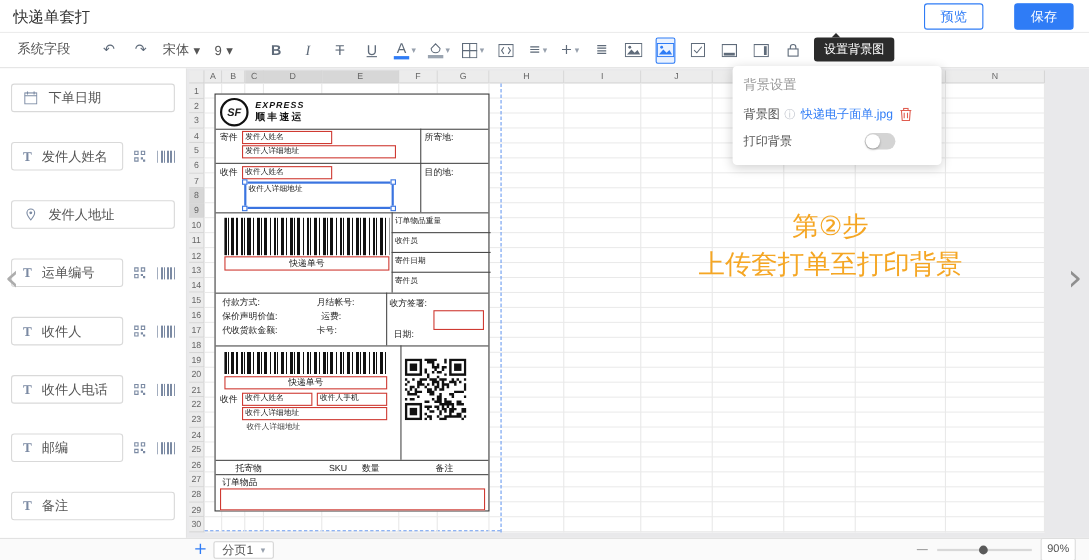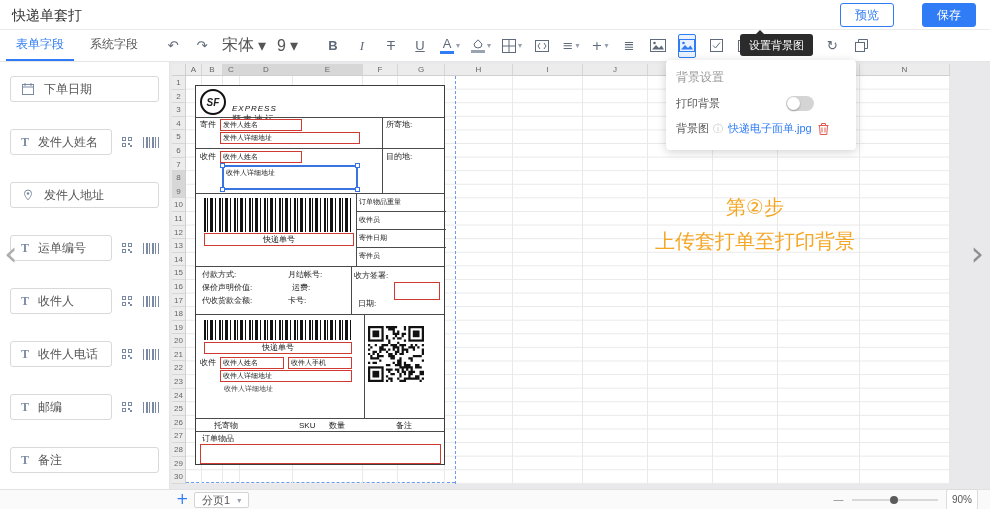--- a/index.html
+++ b/index.html
@@ -13,21 +13,21 @@
 .btn.ghost{right:96px;background:#fff;color:#2f7cf6}
 .btn.solid{right:14px;background:#2f7cf6;color:#fff}
 
 
 .tabbar{position:absolute;left:0;top:30px;width:100%;height:32px;background:#fff;border-bottom:1px solid #e4e4e4;display:flex;align-items:stretch;z-index:19}
 .tab{padding:0 10px;margin-left:6px;line-height:29px;font-size:12px;color:#555;cursor:pointer;border-bottom:2px solid transparent}
 .tab.active{color:#2f7cf6;border-bottom-color:#2f7cf6}
 .toolbar{display:flex;align-items:center;gap:11px;margin-left:16px;color:#5f6b7a}
 .ti{display:flex;align-items:center;justify-content:center;min-width:18px;height:24px;font-size:13px;cursor:pointer;color:#5f6b7a;position:relative}
 .ti .caret{font-size:8px;margin-left:2px;color:#97a0ad}
-.tsel{display:flex;align-items:center;gap:4px;height:24px;font-size:16px;color:#555;cursor:pointer;min-width:36px}
+.tsel{display:flex;align-items:center;gap:4px;height:24px;font-size:12px;color:#555;cursor:pointer;min-width:36px}
 .ti.bold{font-weight:bold}
 .ti.italic{font-style:italic;font-family:"Liberation Serif","DejaVu Serif",serif}
 .ti.strike{text-decoration:line-through}
 .ti.underline{text-decoration:underline}
 .stack{display:flex;flex-direction:column;align-items:center;line-height:12px}
 .colorbar{width:14px;height:3px;background:#2f7cf6;margin-top:1px}
 .graybar{width:14px;height:3px;background:#9aa4b0;margin-top:1px}
 .ti.hl-tool{border:1px solid #2f7cf6;background:#eaf2ff;border-radius:2px}
 .ti svg{display:block}
 
@@ -62,39 +62,39 @@
 .wb .hln{position:absolute;left:0;right:0;height:0;border-top:1px solid #4a4a4a}
 .wb .vln{position:absolute;width:0;border-left:1px solid #4a4a4a}
 .wb .pl{position:absolute;left:160px;width:90px;height:0;border-top:1px solid #4a4a4a}
 .rbox{position:absolute;border:1px solid #cf3a32;font-size:7px;line-height:10px;padding:0 2px;overflow:hidden;white-space:nowrap;background:#fff;cursor:move}
 .rbox.center{display:flex;align-items:center;justify-content:center;font-size:8px}
 .sel{position:absolute;border:2px solid #3a74e0;background:#fff;cursor:move;font-size:7px;padding:1px 2px;line-height:9px}
 .handle{position:absolute;width:5px;height:5px;background:#fff;border:1px solid #3a74e0}
 .h-tl{left:-4px;top:-4px}.h-tr{right:-4px;top:-4px}.h-bl{left:-4px;bottom:-4px}.h-br{right:-4px;bottom:-4px}
 .barcode{position:absolute;background-image:repeating-linear-gradient(90deg,#111 0 2px,#fff 2px 3px,#111 3px 4px,#fff 4px 6px,#111 6px 9px,#fff 9px 11px,#111 11px 12px,#fff 12px 15px)}
 .wb-logo{position:absolute;left:4px;top:3px;width:26px;height:26px;border:2px solid #111;border-radius:50%;display:flex;align-items:center;justify-content:center;font-weight:bold;font-size:10px;font-style:italic;background:#fff}
-.wb-brand{position:absolute;left:36px;top:18px;font-weight:normal;color:#111}
+.wb-brand{position:absolute;left:36px;top:5px;font-weight:bold;color:#111}
 .wb-brand .b1{font-size:8px;font-style:italic;letter-spacing:1px;line-height:10px}
 .wb-brand .b2{font-size:9px;letter-spacing:2px;line-height:11px}
 .qr{position:absolute;left:172px;top:240px}
 
 
 .popup{position:absolute;left:666px;top:60px;width:190px;height:90px;background:#fff;border-radius:4px;box-shadow:0 2px 10px rgba(0,0,0,.18);z-index:60;padding:9px 10px}
 .popup-title{font-size:12px;color:#999}
 .popup-row{display:flex;align-items:center;margin-top:10px;font-size:11px;color:#555}
 .popup-link{color:#2f7cf6;margin-left:5px;cursor:pointer;white-space:nowrap}
 .info{color:#c0c4cc;margin-left:4px;font-size:10px}
 .trash{margin-left:6px;cursor:pointer;display:flex}
 .toggle{margin-left:66px;width:28px;height:15px;border-radius:8px;background:#d4d4d4;position:relative;cursor:pointer}
 .toggle .knob{position:absolute;left:1px;top:1px;width:13px;height:13px;border-radius:50%;background:#fff;box-shadow:0 1px 2px rgba(0,0,0,.3)}
 .tooltip{position:absolute;left:740px;top:34px;height:22px;line-height:22px;background:#2b2b2b;color:#fff;font-size:11px;padding:0 9px;border-radius:3px;z-index:61}
 .tooltip::before{content:"";position:absolute;top:-4px;left:16px;border:4px solid transparent;border-bottom:4px solid #2b2b2b;border-top:none}
 
 
-.annotation{position:absolute;left:590px;top:190px;width:330px;text-align:center;color:#f5a623;font-size:20px;z-index:40;line-height:34px;pointer-events:none}
+.annotation{position:absolute;left:590px;top:190px;width:330px;text-align:center;color:#f5a623;font-size:24px;z-index:40;line-height:34px;pointer-events:none}
 .nav{position:absolute;font-size:34px;color:#adadad;z-index:45;line-height:34px;cursor:pointer;font-family:"DejaVu Sans",sans-serif}
 .nav.left{left:4px;top:236px}
 .nav.right{right:6px;top:236px;color:#8f8f8f}
 
 
 .footer{position:absolute;left:0;top:489px;width:100%;height:20px;background:#fafafa;border-top:1px solid #e2e2e2;z-index:20}
 .add-page{position:absolute;left:176px;top:0;line-height:19px;color:#2f7cf6;font-size:15px;cursor:pointer}
 .pager{position:absolute;left:194px;top:2px;height:16px;border:1px solid #d4d4d4;border-radius:2px;background:#fff;padding:0 7px;font-size:11px;color:#555;display:flex;align-items:center;gap:7px;cursor:pointer}
 .pager .caret{font-size:8px;color:#97a0ad}
 .zoom{position:absolute;right:12px;top:0;height:19px;display:flex;align-items:center;gap:8px}
@@ -109,21 +109,20 @@
 
 <div class="app">
 
   <header class="topbar">
     <div class="title">快递单套打</div>
     <button class="btn ghost">预览</button>
     <button class="btn solid">保存</button>
   </header>
 
   <div class="tabbar">
-    <div class="tab active"><span>表单字段</span></div>
     <div class="tab"><span>系统字段</span></div>
 
     <div class="toolbar">
       <span class="ti glyph">↶</span>
       <span class="ti glyph">↷</span>
       <span class="tsel">
           <span>宋体</span>
           <span class="caret glyph">▾</span>
         </span>
       <span class="tsel">
@@ -477,35 +476,35 @@
 
   <div class="annotation">
     <div>第②步</div>
     <div>上传套打单至打印背景</div>
   </div>
 
   <div class="tooltip">设置背景图</div>
   <div class="popup">
     <div class="popup-title">背景设置</div>
     <div class="popup-row">
-      <span>打印背景</span>
-      <span class="toggle">
-          <span class="knob"></span>
-        </span>
-    </div>
-    <div class="popup-row">
       <span>背景图</span>
       <span class="info glyph">ⓘ</span>
       <span class="popup-link">快递电子面单.jpg</span>
       <span class="trash">
           <svg width="11" height="12" viewBox="0 0 11 12">
             <path d="M0.5 2.5h10M3.5 2.5v-2h4v2M1.5 2.5l0.7 9h6.6l0.7-9M4 4.5v5M7 4.5v5" fill="none" stroke="#e05c4f"></path>
           </svg>
         </span>
     </div>
+    <div class="popup-row">
+      <span>打印背景</span>
+      <span class="toggle">
+          <span class="knob"></span>
+        </span>
+    </div>
   </div>
 
   <div class="nav left glyph">‹</div>
   <div class="nav right glyph">›</div>
 
   <footer class="footer">
     <span class="add-page glyph">+</span>
     <div class="pager">
       <span>分页1</span>
       <span class="caret glyph">▾</span>

